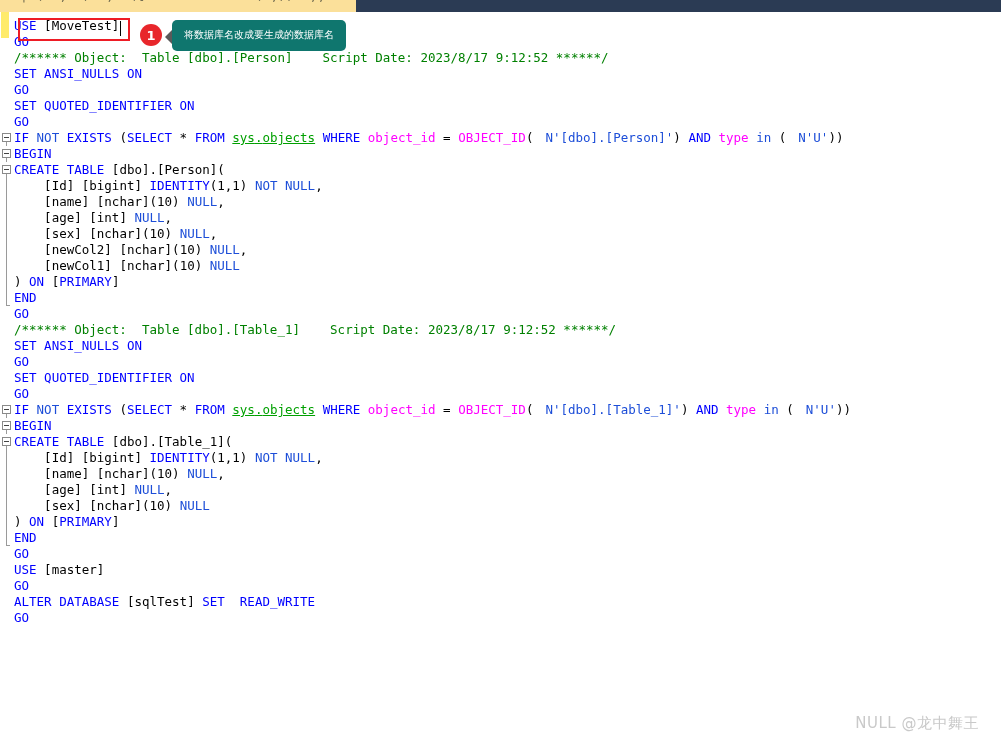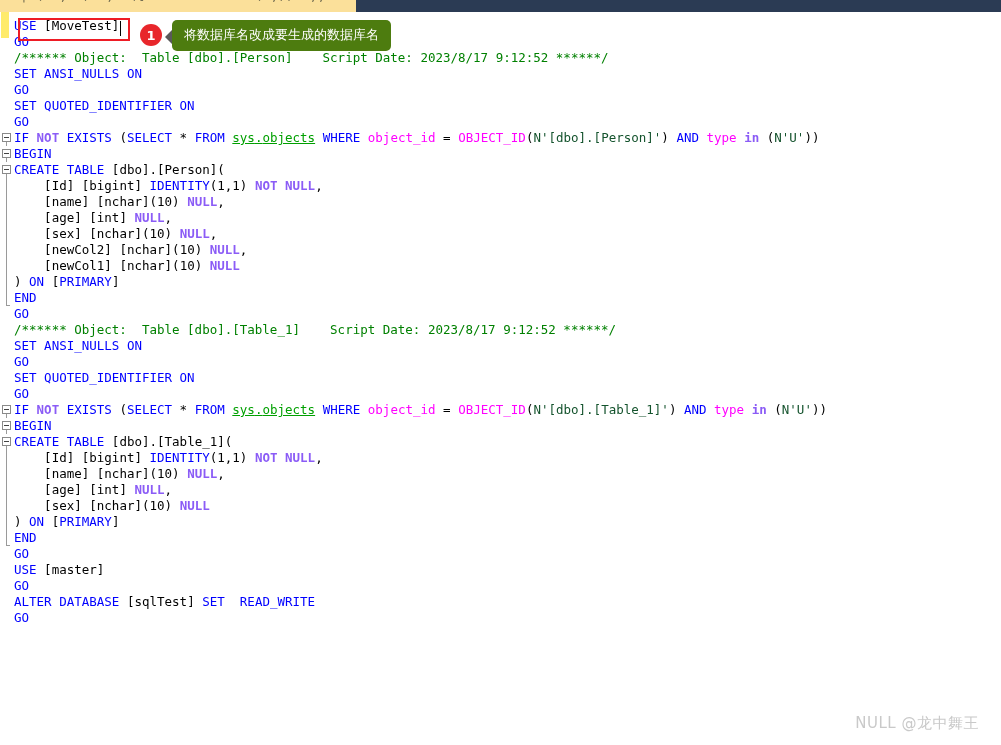--- a/index.html
+++ b/index.html
@@ -106,26 +106,26 @@
     top: 0;
     font-family: "DejaVu Sans Mono", monospace;
     font-size: 12.5px;
     line-height: 16px;
     white-space: pre;
   }
   .ln { height: 16px; white-space: pre; }
 
   
   .kw    { color: #0000ff; }          
-  .gray  { color: #8b5cf6; font-weight: bold; }          
+  .gray  { color: #1d4ed8; }          
   .cmt   { color: #008000; margin-top: 10px; }          
   .txt   { color: #000000; }          
   .sys   { color: #00a000; text-decoration: underline; }          
   .col   { color: #ff00ff; }          
-  .str   { color: #14532d; }
+  .str   { color: #1d4ed8; margin-left: 12px; }
 
   
   #use-highlight {
     position: absolute;
     left: 18px;
     top: 6px;
     width: 112px;
     height: 23px;
     border: 2px solid #ee1c25;
     box-sizing: border-box;
@@ -157,24 +157,24 @@
     font-size: 13px;
     font-weight: bold;
     display: flex;
     align-items: center;
     justify-content: center;
     flex: 0 0 auto;
   }
   #callout .bubble {
     position: relative;
     margin-left: 10px;
-    background: #4d7c0f;
+    background: #0f766e;
     color: #ffffff;
     font-family: "DejaVu Sans", sans-serif;
-    font-size: 13px;
+    font-size: 10px;
     border-radius: 5px;
     padding: 5px 12px 6px 12px;
     white-space: nowrap;
     line-height: 20px;
     text-align: right;
   }
   #callout .bubble::before {
     content: "";
     position: absolute;
     left: -7px;

